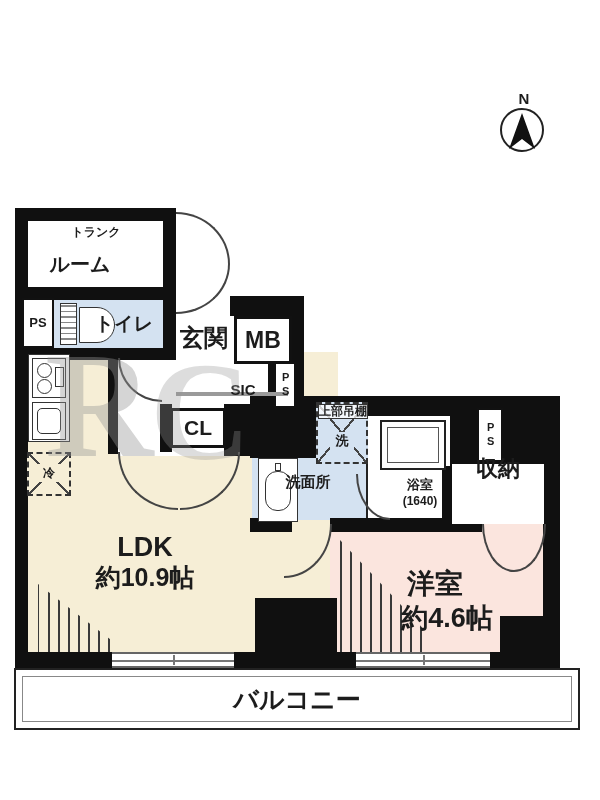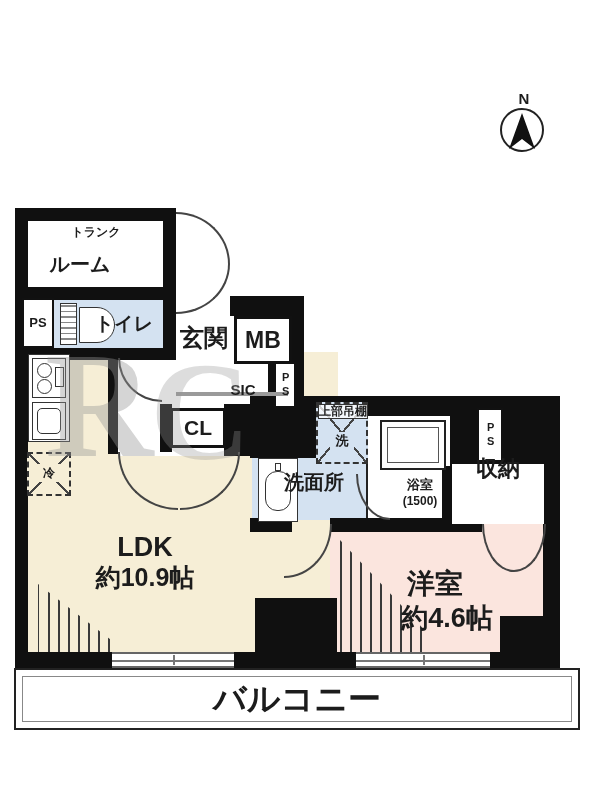--- a/index.html
+++ b/index.html
@@ -110,34 +110,34 @@
 
 <div class="window" style="left:112px;top:652px;width:122px;height:16px"></div>
 <div class="window" style="left:356px;top:652px;width:134px;height:16px"></div>
 
 <div class="hatch" style="left:38px;top:584px;width:78px;height:68px;clip-path:polygon(0 0,100% 88%,100% 100%,0 100%)"></div>
 <div class="hatch" style="left:340px;top:540px;width:84px;height:112px;clip-path:polygon(0 0,100% 80%,100% 100%,0 100%)"></div>
 
 <div class="abs" style="left:14px;top:668px;width:566px;height:62px;background:#fff;border:2px solid #222;box-sizing:border-box">
   <div class="abs" style="left:6px;top:6px;right:6px;bottom:6px;border:1px solid #888"></div>
 </div>
-<div class="lbl" style="left:14px;top:682px;width:566px;height:34px;font-size:33px">バルコニー</div>
+<div class="lbl" style="left:14px;top:682px;width:566px;height:34px;font-size:25px">バルコニー</div>
 
 <div class="lbl" style="left:30px;top:220px;width:132px;height:24px;font-size:12px">トランク</div>
 <div class="lbl" style="left:14px;top:252px;width:132px;height:24px;font-size:20px">ルーム</div>
 <div class="lbl" style="left:22px;top:300px;width:32px;height:46px;font-size:13px">PS</div>
 <div class="lbl" style="left:82px;top:310px;width:84px;height:28px;font-size:19px">トイレ</div>
 <div class="lbl" style="left:167px;top:320px;width:74px;height:36px;font-size:24px">玄関</div>
 <div class="lbl" style="left:236px;top:320px;width:54px;height:40px;font-size:23px">MB</div>
 <div class="lbl" style="left:218px;top:378px;width:50px;height:24px;font-size:15px">SIC</div>
 <div class="lbl vtext" style="left:276px;top:364px;width:18px;height:42px;font-size:11px">PS</div>
 <div class="lbl" style="left:172px;top:412px;width:52px;height:32px;font-size:21px">CL</div>
-<div class="lbl" style="left:260px;top:468px;width:108px;height:28px;font-size:20px">洗面所</div>
+<div class="lbl" style="left:260px;top:468px;width:96px;height:28px;font-size:15px">洗面所</div>
 <div class="lbl" style="left:386px;top:476px;width:68px;height:18px;font-size:13px">浴室</div>
-<div class="lbl" style="left:384px;top:493px;width:72px;height:17px;font-size:12px">(1500)</div>
+<div class="lbl" style="left:384px;top:493px;width:72px;height:17px;font-size:12px">(1640)</div>
 <div class="lbl vtext" style="left:480px;top:411px;width:20px;height:48px;font-size:11px">PS</div>
 <div class="lbl" style="left:452px;top:452px;width:92px;height:34px;font-size:22px">収納</div>
 <div class="lbl" style="left:70px;top:530px;width:150px;height:34px;font-size:27px">LDK</div>
 <div class="lbl" style="left:50px;top:562px;width:190px;height:30px;font-size:25px">約10.9帖</div>
 <div class="lbl" style="left:360px;top:566px;width:150px;height:36px;font-size:28px">洋室</div>
 <div class="lbl" style="left:357px;top:602px;width:180px;height:32px;font-size:27px">約4.6帖</div>
 
 <div class="lbl" style="left:512px;top:90px;width:24px;height:18px;font-size:15px">N</div>
 <div class="abs" style="left:500px;top:108px;width:44px;height:44px;border:2px solid #222;border-radius:50%;box-sizing:border-box"></div>
 <div class="abs" style="left:509px;top:113px;width:26px;height:36px;background:#111;clip-path:polygon(50% 0,100% 100%,50% 72%,0 100%)"></div>

